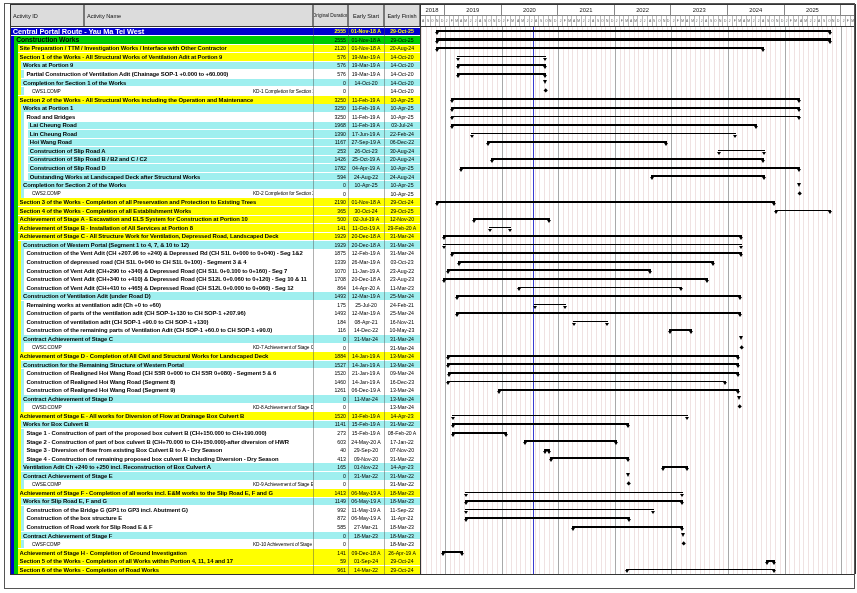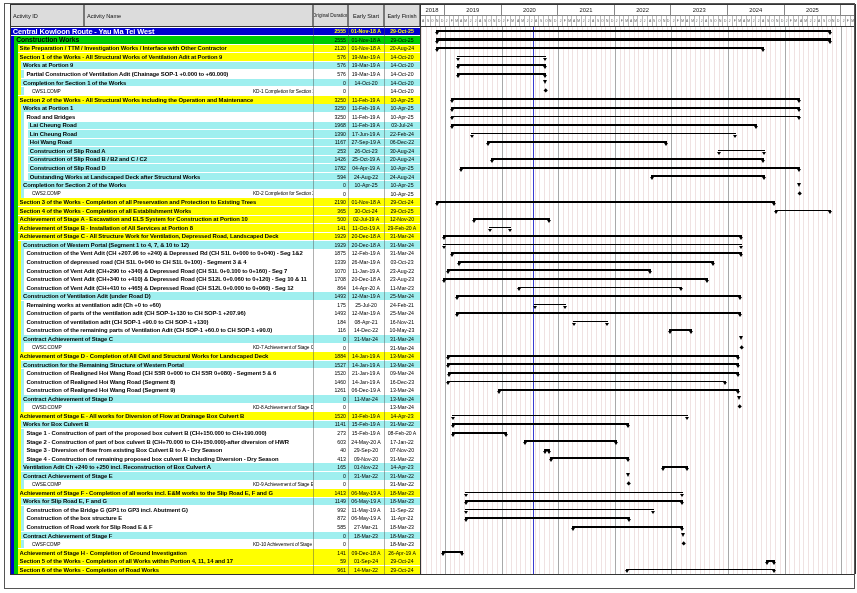--- a/index.html
+++ b/index.html
@@ -143,21 +143,21 @@
       <div class="gl-year" style="left: 614.8px; top: 27px; height: 547.2px;"></div>
       <div class="gl-year" style="left: 671.4px; top: 27px; height: 547.2px;"></div>
       <div class="gl-year" style="left: 728px; top: 27px; height: 547.2px;"></div>
       <div class="gl-year" style="left: 784.6px; top: 27px; height: 547.2px;"></div>
       <div class="gl-year" style="left: 841.2px; top: 27px; height: 547.2px;"></div>
       <div style="left: 532.943px; top: 27px; height: 547.2px; width: 0.9px; background: rgb(58, 58, 208); position: absolute;"></div>
     </div>
   <div id="rows-layer" class="abs" style="left:0;top:0;width:857px;height:593px;">
       <div class="row" style="top: 27px; height: 8.547px;">
         <div class="band" style="left: 0.8px; background: rgb(0, 0, 204);"></div>
-        <div class="nm" style="left: 2.8px; width: 302.2px; font-size: 7.4px; color: rgb(255, 255, 255);">Central Kowloon Route - Yau Ma Tei West</div>
+        <div class="nm" style="left: 2.8px; width: 302.2px; font-size: 7.4px; color: rgb(255, 255, 255);">Central Portal Route - Yau Ma Tei West</div>
         <div class="val rt" style="left: 303px; width: 33px; color: rgb(255, 255, 0); font-weight: bold;">2555</div>
         <div class="val ctr" style="left: 338px; width: 36px; color: rgb(255, 255, 0); font-weight: bold;">01-Nov-18 A</div>
         <div class="val ctr" style="left: 374px; width: 36px; color: rgb(255, 255, 0); font-weight: bold;">29-Oct-25</div>
       </div>
       <div class="row" style="top: 35.547px; height: 8.547px;">
         <div class="strip" style="left: 0.8px; width: 3.4px; background: rgb(0, 0, 204);"></div>
         <div class="band" style="left: 4.2px; background: rgb(0, 204, 0);"></div>
         <div class="nm" style="left: 6.2px; width: 298.8px; font-size: 6.8px; color: rgb(0, 0, 0);">Construction Works</div>
         <div class="val rt" style="left: 303px; width: 33px; color: rgb(0, 0, 0); font-weight: normal;">2555</div>
         <div class="val ctr" style="left: 338px; width: 36px; color: rgb(0, 0, 0); font-weight: normal;">01-Nov-18 A</div>

